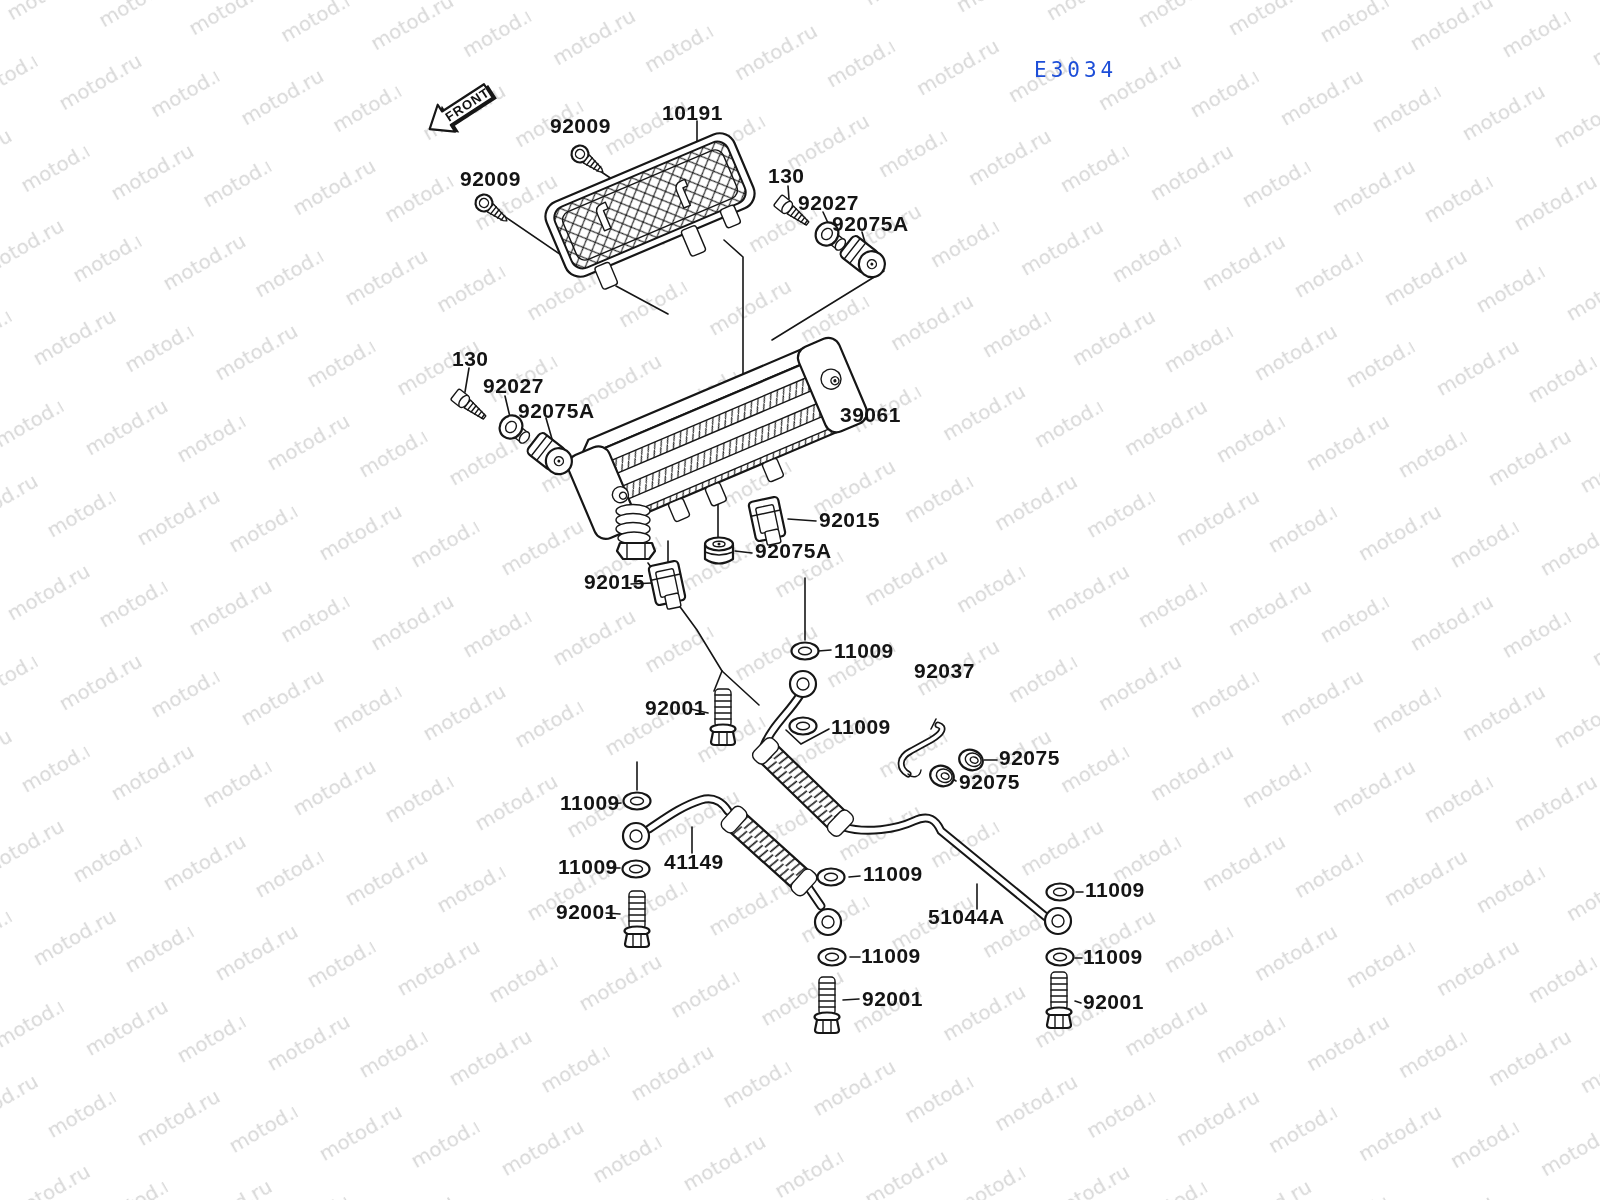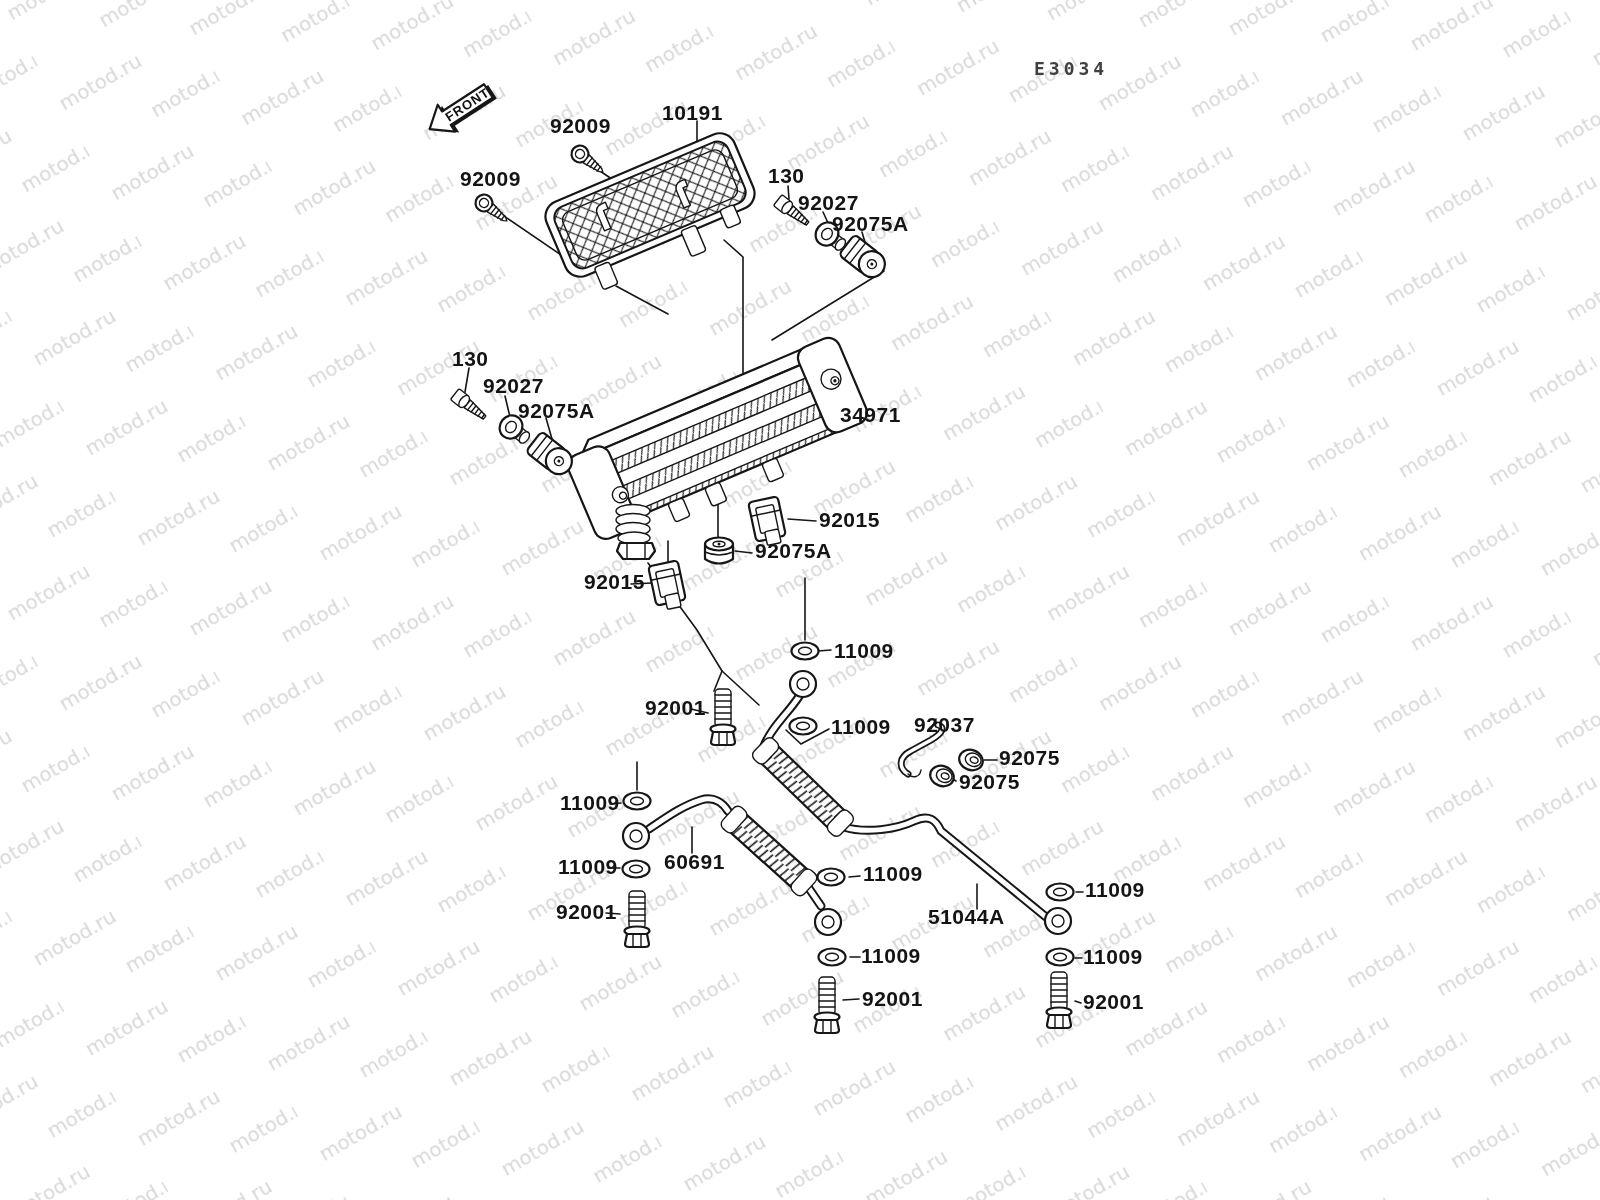--- a/index.html
+++ b/index.html
@@ -3,21 +3,21 @@
 <meta charset="utf-8">
 <style>
   html,body{margin:0;padding:0;background:#ffffff;}
   body{width:1600px;height:1200px;position:relative;overflow:hidden;
        font-family:"Liberation Sans",sans-serif;}
   .stage{position:absolute;left:0;top:0;width:1600px;height:1200px;}
   svg{position:absolute;left:0;top:0;}
   .plabel{position:absolute;font-weight:bold;font-size:21px;color:#141414;
           letter-spacing:.5px;white-space:nowrap;line-height:1;}
   .code{position:absolute;left:1034px;top:58px;font-family:"DejaVu Sans Mono",monospace;
-        font-weight:bold;font-size:18px;letter-spacing:4px;color:#404040;}
+        font-weight:normal;font-size:21px;letter-spacing:4px;color:#1d4ed8;}
   .wmt{font-family:"DejaVu Sans",sans-serif;font-size:20px;fill:#d7d7d7;}
   .frontlbl{font-family:"Liberation Sans",sans-serif;font-weight:bold;font-size:13px;
             fill:#111;letter-spacing:1px;}
   .ln{stroke:#161616;stroke-width:2.2;fill:none;stroke-linecap:round;stroke-linejoin:round;}
   .lnf{stroke:#161616;stroke-width:2.2;fill:#ffffff;stroke-linejoin:round;}
   .thin{stroke-width:1.4;}
   .leader{stroke:#161616;stroke-width:1.6;fill:none;stroke-linecap:round;}
   .tubeo{stroke:#161616;stroke-width:9;fill:none;stroke-linecap:round;}
   .tubei{stroke:#ffffff;stroke-width:5;fill:none;stroke-linecap:round;}
 </style>
@@ -317,32 +317,32 @@
 
 <div class="plabel" style="left:662px;top:102px">10191</div>
 <div class="plabel" style="left:550px;top:115px">92009</div>
 <div class="plabel" style="left:460px;top:168px">92009</div>
 <div class="plabel" style="left:768px;top:165px">130</div>
 <div class="plabel" style="left:798px;top:192px">92027</div>
 <div class="plabel" style="left:832px;top:213px">92075A</div>
 <div class="plabel" style="left:452px;top:348px">130</div>
 <div class="plabel" style="left:483px;top:375px">92027</div>
 <div class="plabel" style="left:518px;top:400px">92075A</div>
-<div class="plabel" style="left:840px;top:404px">34971</div>
+<div class="plabel" style="left:840px;top:404px">39061</div>
 <div class="plabel" style="left:819px;top:509px">92015</div>
 <div class="plabel" style="left:755px;top:540px">92075A</div>
 <div class="plabel" style="left:584px;top:571px">92015</div>
 <div class="plabel" style="left:834px;top:640px">11009</div>
 <div class="plabel" style="left:645px;top:697px">92001</div>
 <div class="plabel" style="left:831px;top:716px">11009</div>
-<div class="plabel" style="left:914px;top:714px">92037</div>
+<div class="plabel" style="left:914px;top:660px">92037</div>
 <div class="plabel" style="left:999px;top:747px">92075</div>
 <div class="plabel" style="left:959px;top:771px">92075</div>
 <div class="plabel" style="left:560px;top:792px">11009</div>
-<div class="plabel" style="left:664px;top:851px">60691</div>
+<div class="plabel" style="left:664px;top:851px">41149</div>
 <div class="plabel" style="left:558px;top:856px">11009</div>
 <div class="plabel" style="left:556px;top:901px">92001</div>
 <div class="plabel" style="left:928px;top:906px">51044A</div>
 <div class="plabel" style="left:863px;top:863px">11009</div>
 <div class="plabel" style="left:861px;top:945px">11009</div>
 <div class="plabel" style="left:862px;top:988px">92001</div>
 <div class="plabel" style="left:1085px;top:879px">11009</div>
 <div class="plabel" style="left:1083px;top:946px">11009</div>
 <div class="plabel" style="left:1083px;top:991px">92001</div>
 

